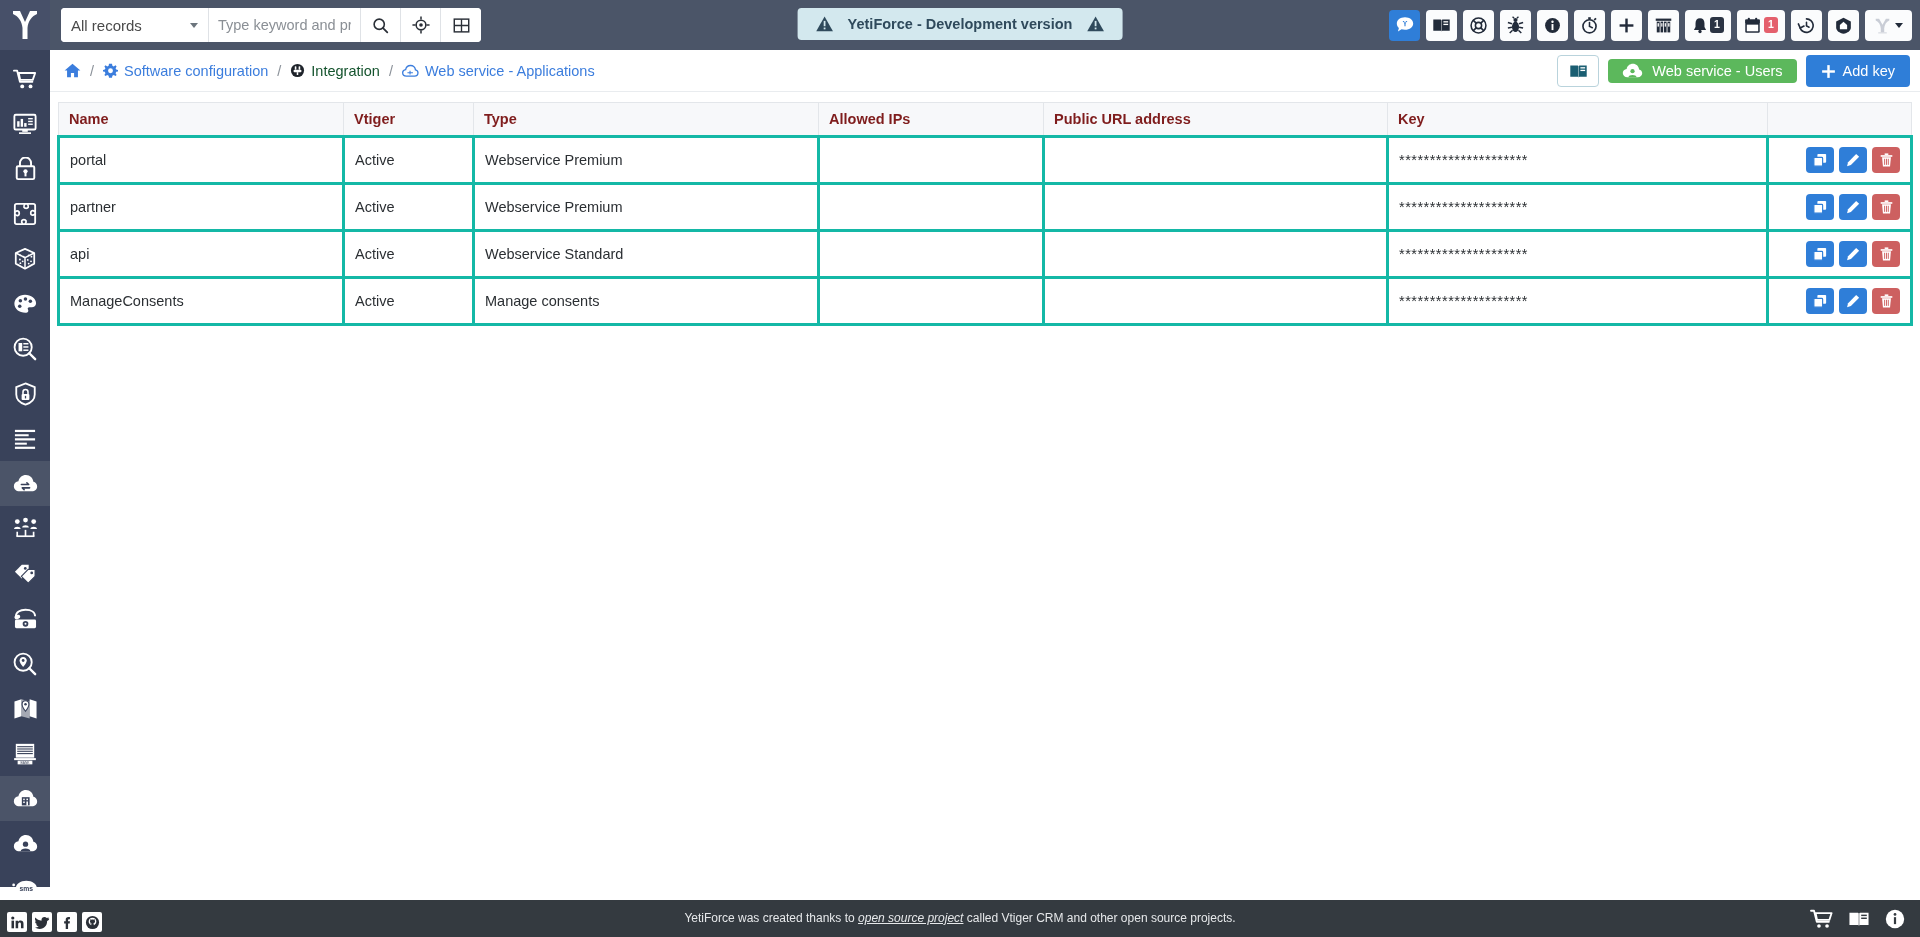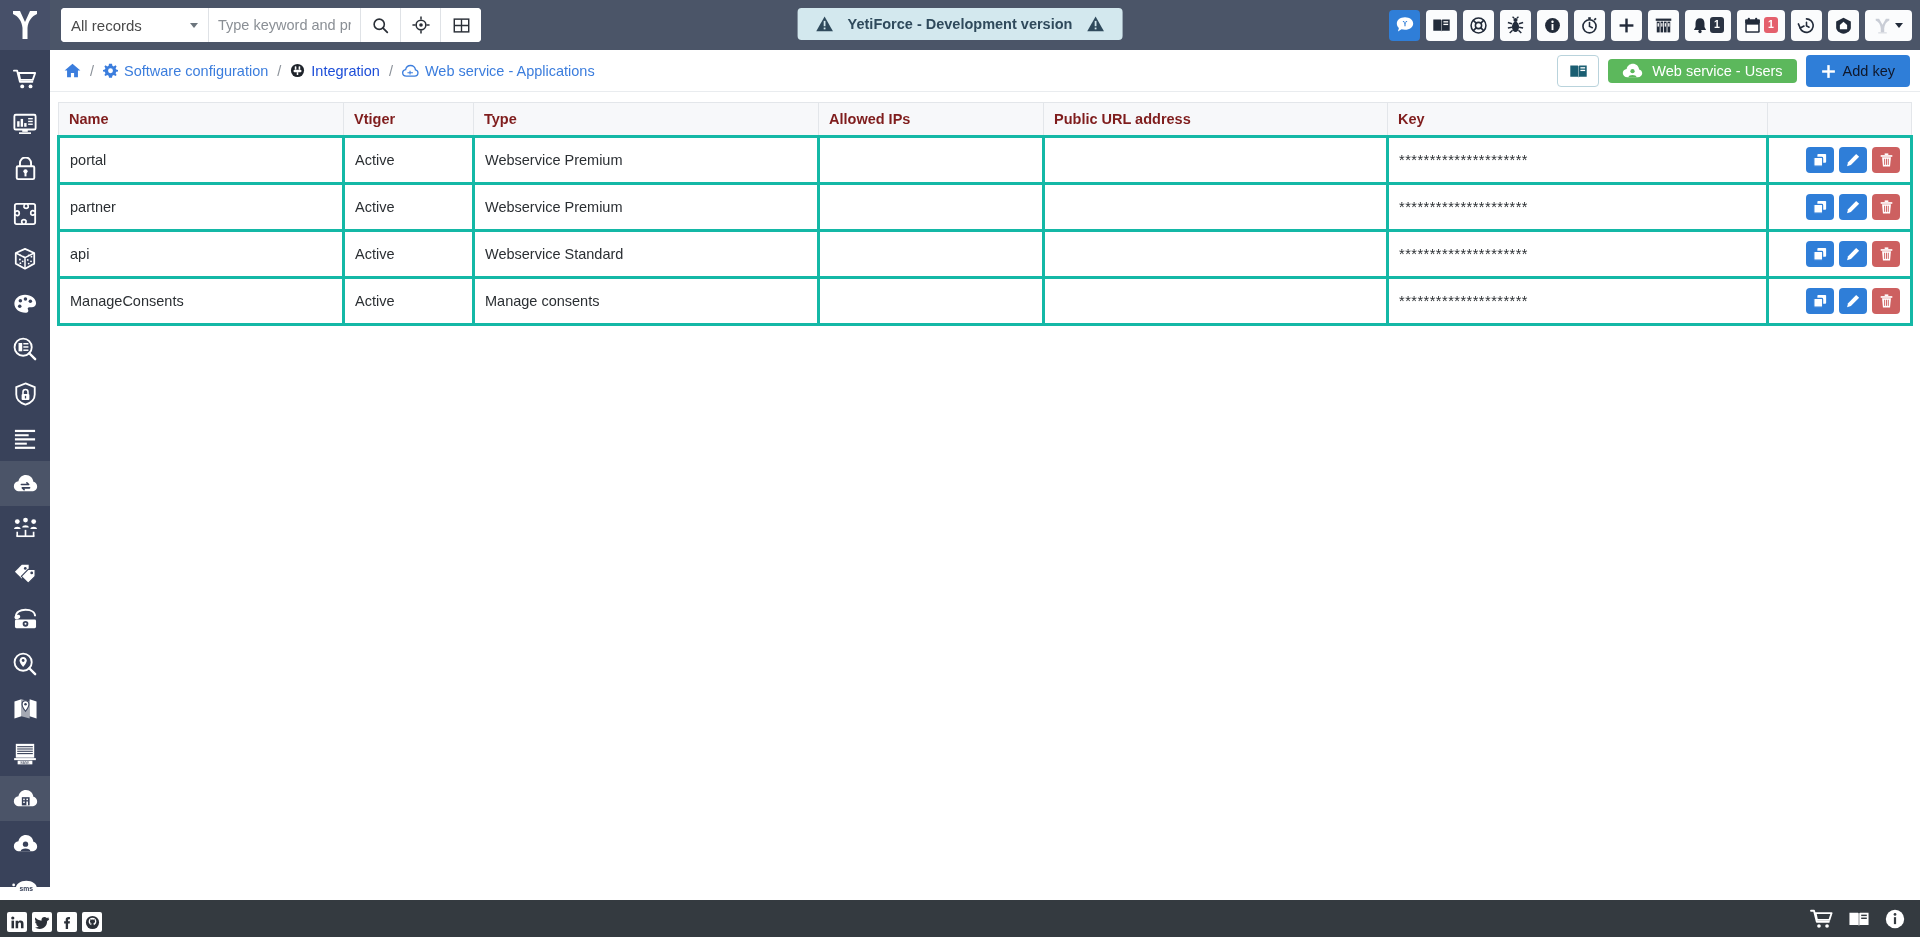--- a/index.html
+++ b/index.html
@@ -102,40 +102,40 @@
   .main {
     position: absolute; left: 50px; top: 50px;
     width: 1870px; height: 837px; background: #ffffff;
   }
   .bc-bar {
     height: 42px; display: flex; align-items: center; padding: 0 0 0 14px;
     border-bottom: 1px solid #e9ecef; position: relative; background:#fff;
   }
   .bc { display: flex; align-items: center; gap: 6px; font-size: 14.5px; }
   .bc a { color: #3b7ddd; text-decoration: none; cursor: pointer; display:flex; align-items:center; gap:6px;}
-  .bc .dark { color: #1d4ed8; display:flex; align-items:center; gap:6px;text-align:center; }
+  .bc .dark { color: #14532d; display:flex; align-items:center; gap:6px;text-align:center; }
   .bc .sep { color: #8b9199; margin: 0 3px; }
 
   .bc-actions {
     position: absolute; right: 10px; top: 5px;
     display: flex; align-items: center; gap: 9px;
   }
   .btn-outline {
     width: 42px; height: 32px; border: 1px solid #b9d3dc; background: #fff;
     border-radius: 4px; display: flex; align-items: center; justify-content: center;
     cursor: pointer;
   }
   .btn-green {
     height: 24px; background: #5cb85c; color: #fff; border: none;
     border-radius: 4px; padding: 0 14px; font-size: 14.5px;
     display: flex; align-items: center; gap: 9px; cursor: pointer;
     font-family: "Liberation Sans", sans-serif;
   }
   .btn-blue {
-    height: 32px; background: #2f7ed8; color: #0f172a; border: none;
+    height: 32px; background: #2f7ed8; color: #ffffff; border: none;
     border-radius: 4px; padding: 0 15px; font-size: 14.5px;
     display: flex; align-items: center; gap: 7px; cursor: pointer;
     font-family: "Liberation Sans", sans-serif;
   }
 
   
   table.grid {
     width: 1856px; margin: 10px 0 0 7px; border-collapse: collapse;
     table-layout: fixed;
   }
@@ -834,20 +834,23 @@
     </div>
     <div class="fs">
       <svg width="15" height="15" viewBox="0 0 16 16">
         <circle cx="8" cy="8" r="7" fill="#2b3038"></circle>
         <path d="M8 3 C5.5 3 3.9 4.6 3.9 6.9 C3.9 8.7 5 10.2 6.5 10.8 C6.7 10.8 6.8 10.7 6.8 10.5 L6.8 9.8 C5.8 10 5.5 9.3 5.5 9.3 C5.3 8.9 5 8.8 5 8.8 C4.7 8.6 5.1 8.6 5.1 8.6 C5.5 8.6 5.7 9 5.7 9 C6 9.6 6.6 9.4 6.8 9.3 C6.8 9 6.9 8.9 7.1 8.8 C6.2 8.7 5.3 8.4 5.3 6.7 C5.3 6.2 5.5 5.9 5.7 5.6 C5.7 5.5 5.5 5.1 5.8 4.6 C5.8 4.6 6.2 4.5 6.8 5 C7.1 4.9 7.6 4.8 8 4.8 C8.4 4.8 8.9 4.9 9.2 5 C9.8 4.5 10.2 4.6 10.2 4.6 C10.5 5.1 10.3 5.5 10.3 5.6 C10.6 5.9 10.7 6.2 10.7 6.7 C10.7 8.4 9.8 8.7 8.9 8.8 C9.1 9 9.3 9.3 9.3 9.7 L9.3 10.5 C9.3 10.7 9.4 10.8 9.6 10.8 C11 10.2 12.1 8.7 12.1 6.9 C12.1 4.6 10.5 3 8 3 Z" fill="#ffffff"></path>
       </svg>
     </div>
   </div>
 
   <div class="foot-txt">
+    <div>
+      <span>YetiForce was created thanks to </span><a>open source project</a><span> called Vtiger CRM and other open source projects.</span>
+    </div>
   </div>
 
   <div class="foot-right">
     <div class="fri">
       <svg width="24" height="22" viewBox="0 0 26 24">
         <polyline points="1,3 4.3,3 7.3,15 20.5,15" fill="none" stroke="#fff" stroke-width="2" stroke-linecap="round" stroke-linejoin="round"></polyline>
         <path d="M6 5.5 L23.5 5.5 L21 13 L7.6 13 Z" fill="none" stroke="#fff" stroke-width="2" stroke-linejoin="round"></path>
         <circle cx="9.7" cy="19.6" r="2" fill="#fff"></circle>
         <circle cx="18.5" cy="19.6" r="2" fill="#fff"></circle>
       </svg>

